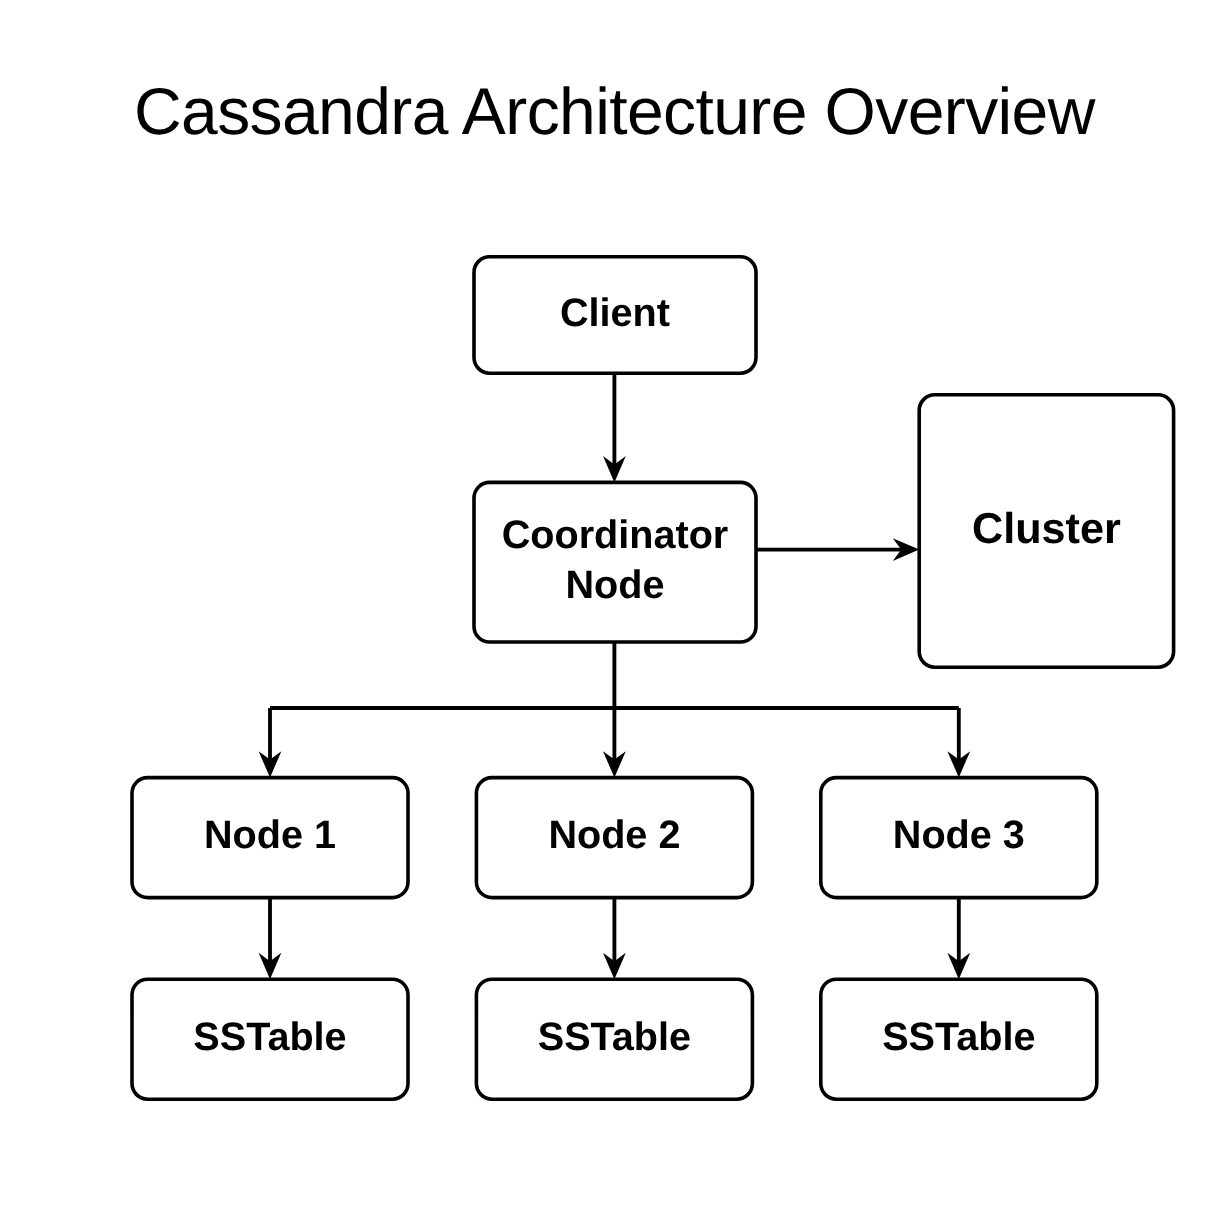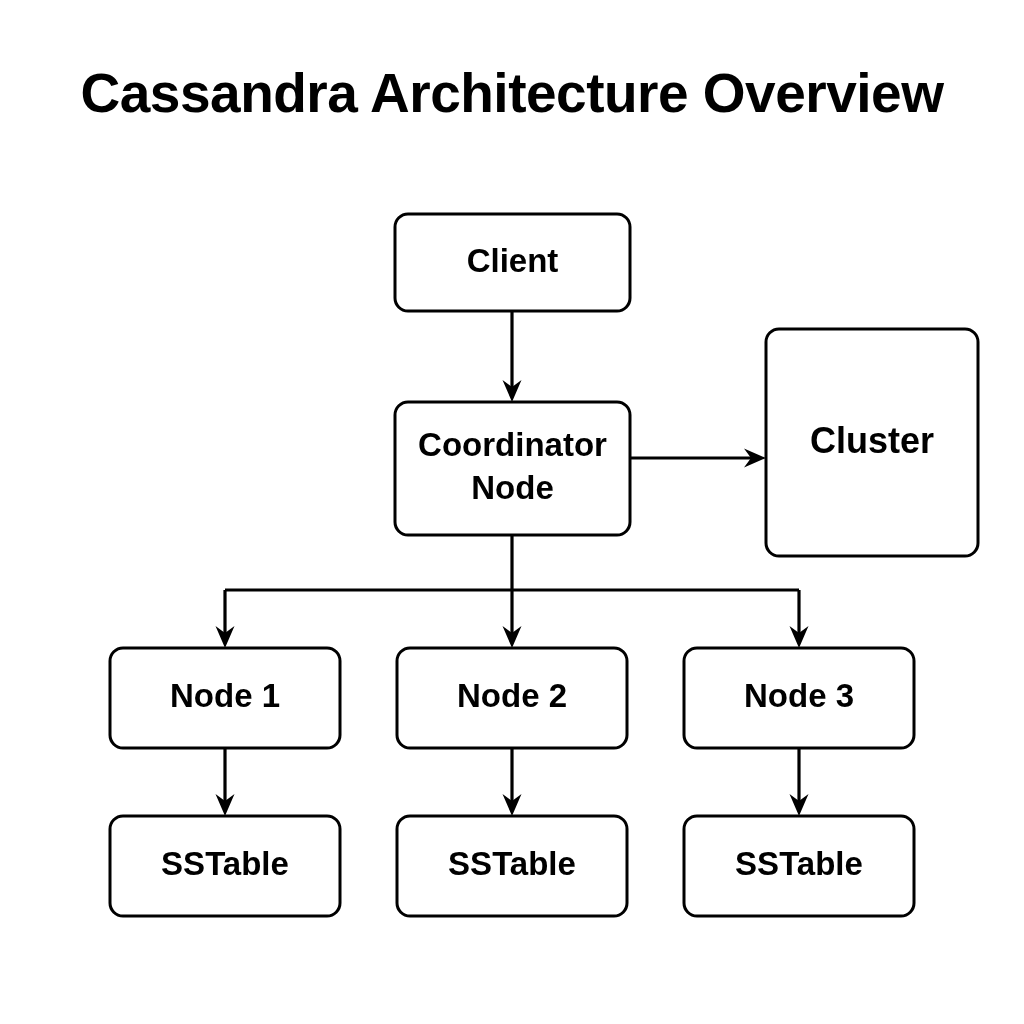--- a/index.html
+++ b/index.html
@@ -24,21 +24,21 @@
   #diagram-title {
     position: absolute;
     left: 0;
     top: 0;
     width: 1024px;
     height: 185px;
     display: flex;
     align-items: center;
     justify-content: center;
     font-family: "Liberation Sans", sans-serif;
-    font-weight: bold;
+    font-weight: normal;
     font-size: 55px;
     letter-spacing: -0.5px;
     color: #000000;
     white-space: nowrap;
   }
   #flow-svg {
     position: absolute;
     left: 0;
     top: 0;
     display: block;

